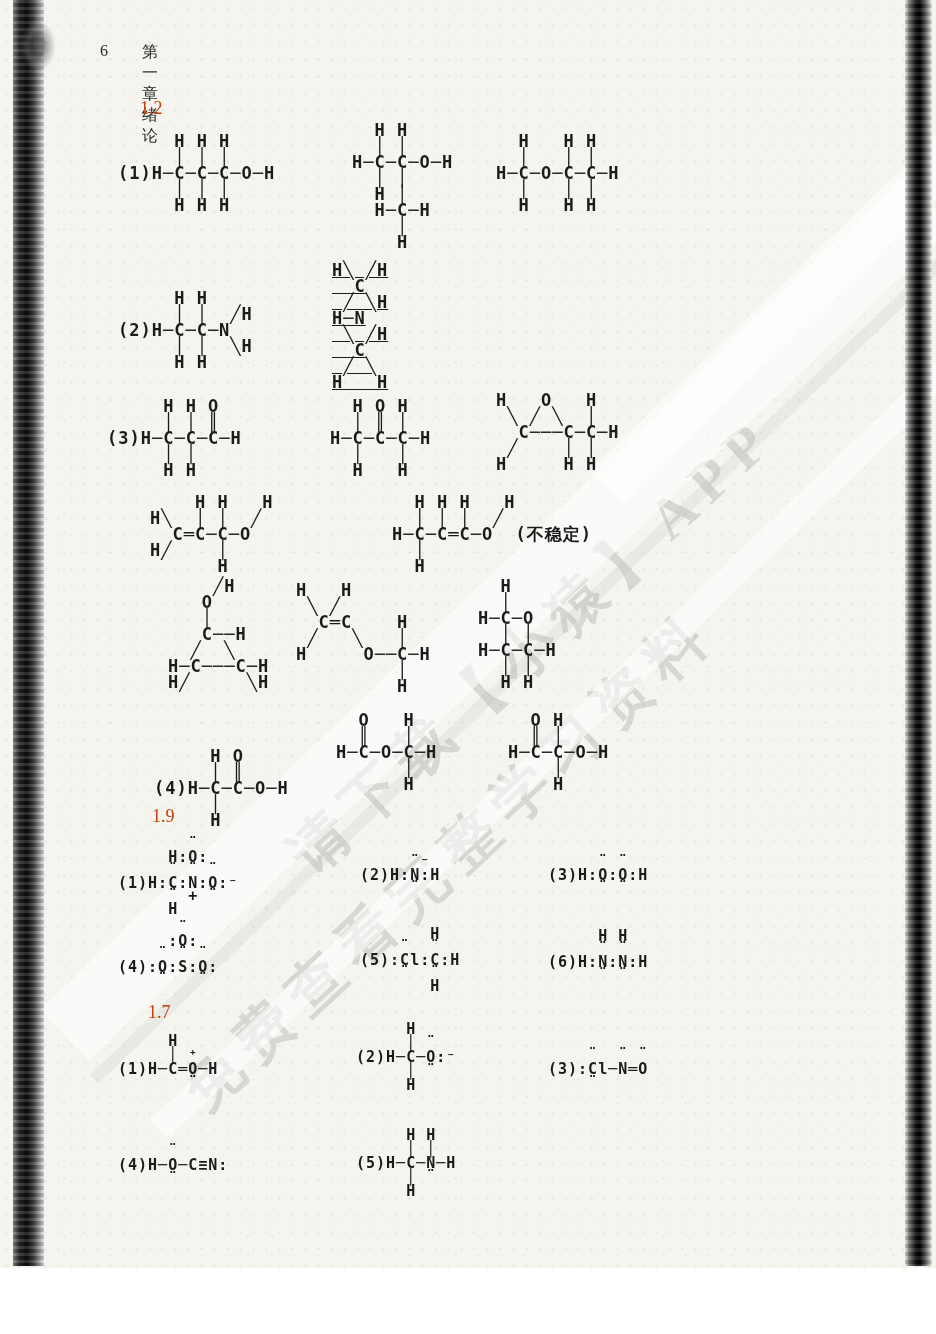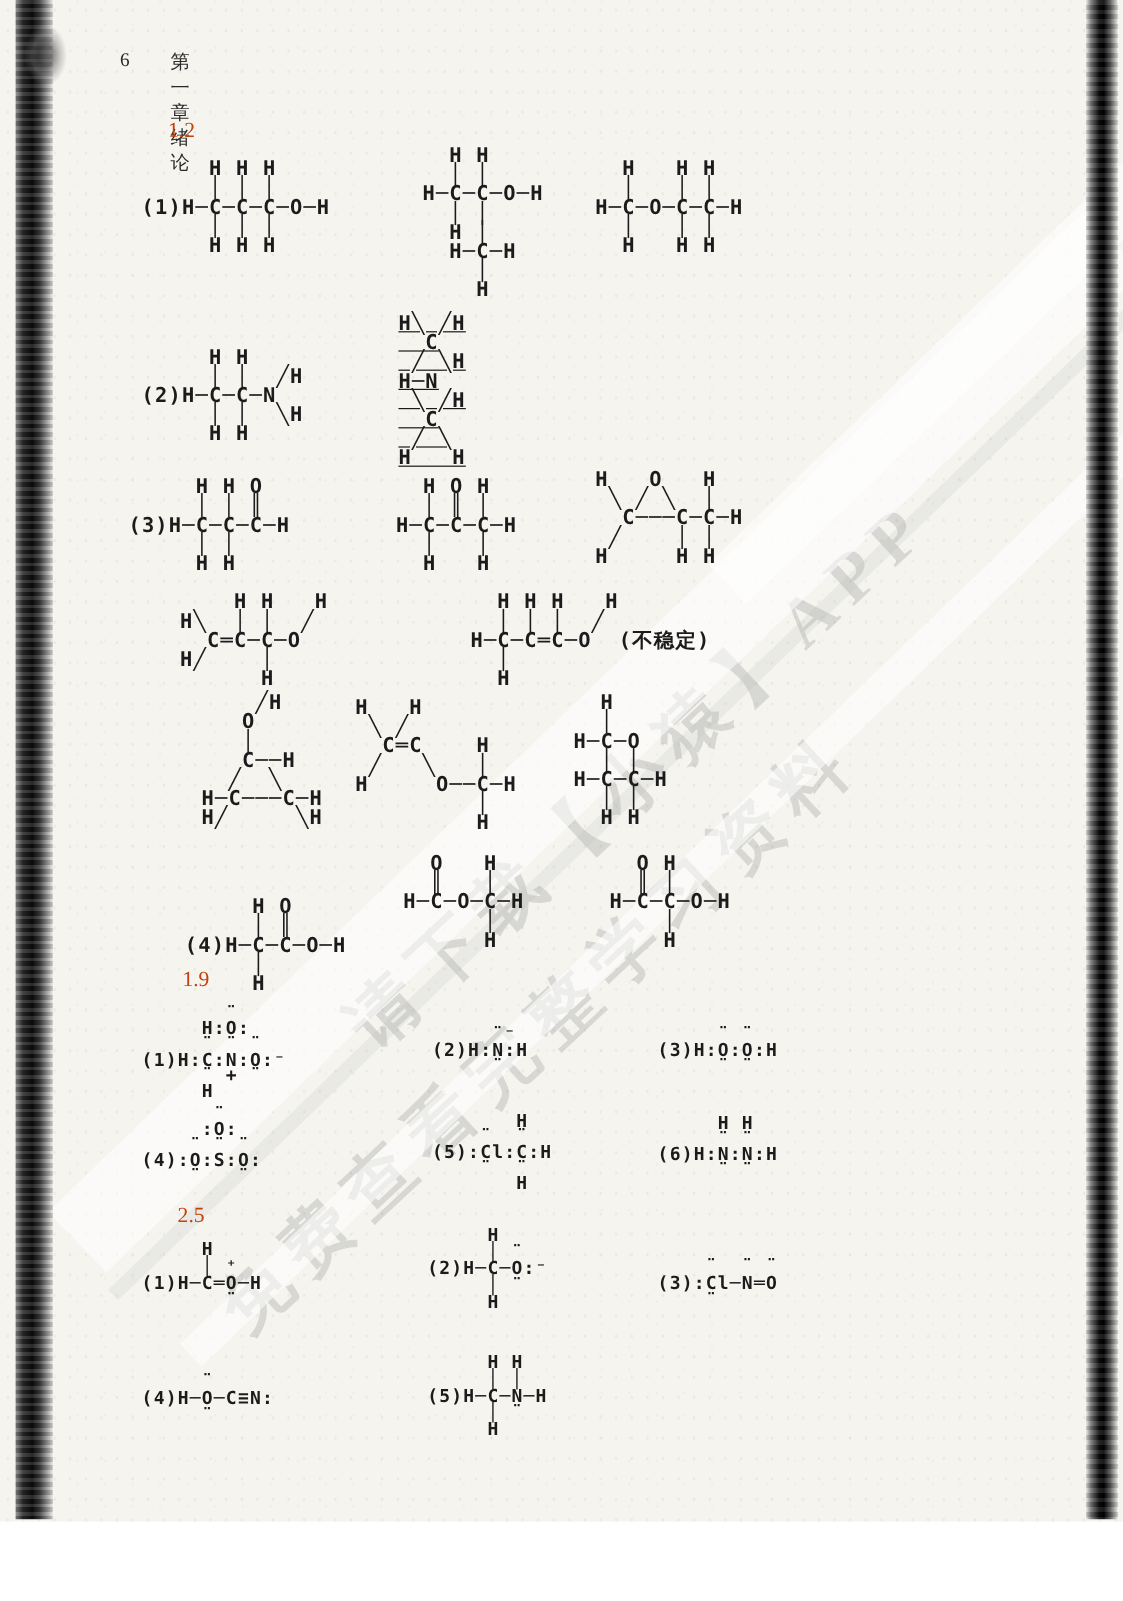--- a/index.html
+++ b/index.html
@@ -60,21 +60,21 @@
   <div class="glare g3"></div>
   <div class="glare g4"></div>
 
   <div class="header">
     <span class="pnum">6</span>
     <span class="chap">第一章 绪  论</span>
   </div>
 
   <div class="slabel s12">1.2</div>
   <div class="slabel s13">1.9</div>
-  <div class="slabel s14">2.5</div>
+  <div class="slabel s14">1.7</div>
 
   <div>
       <pre class="struct mol" style="left: 118px; top: 133px;">     H H H
      │ │ │
 (1)H─C─C─C─O─H
      │ │ │
      H H H</pre>
       <pre class="struct mol" style="left: 352px; top: 122px;">  H H
   │ │
 H─C─C─O─H

